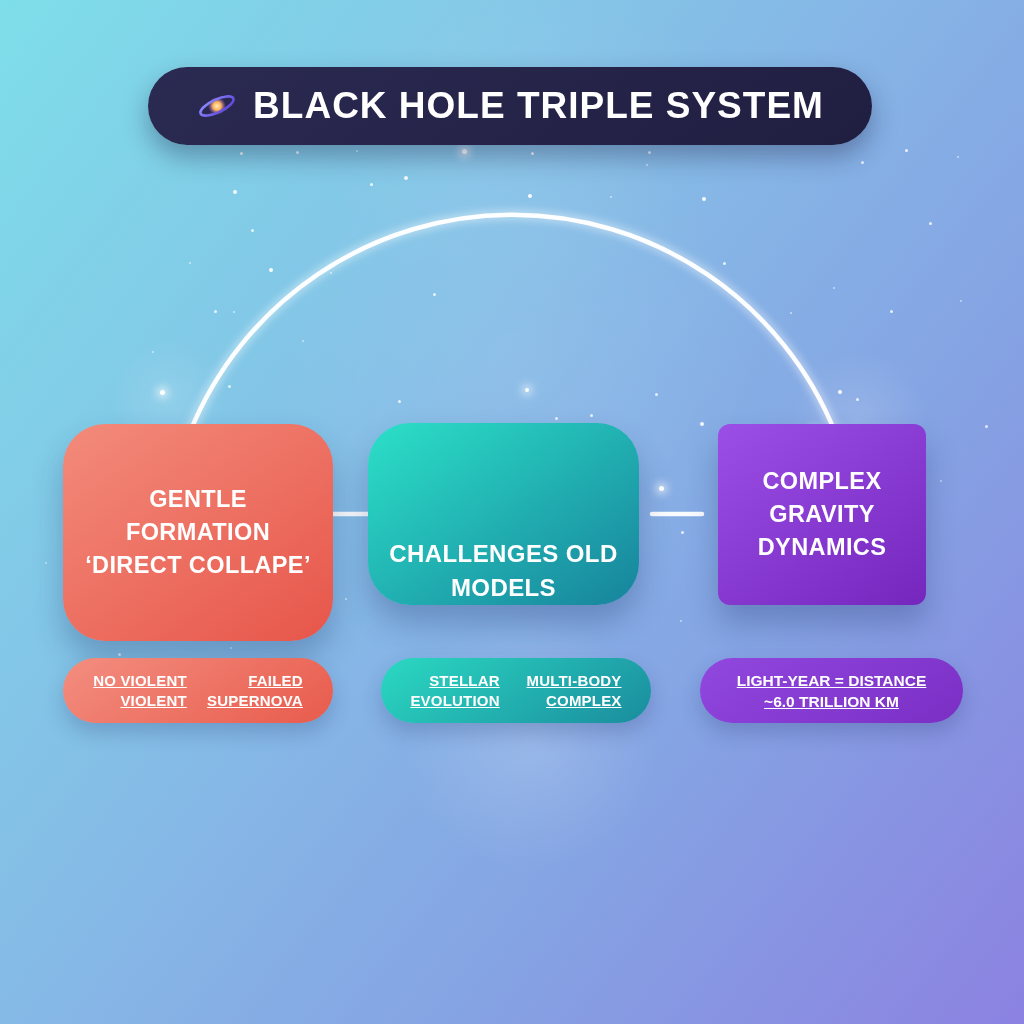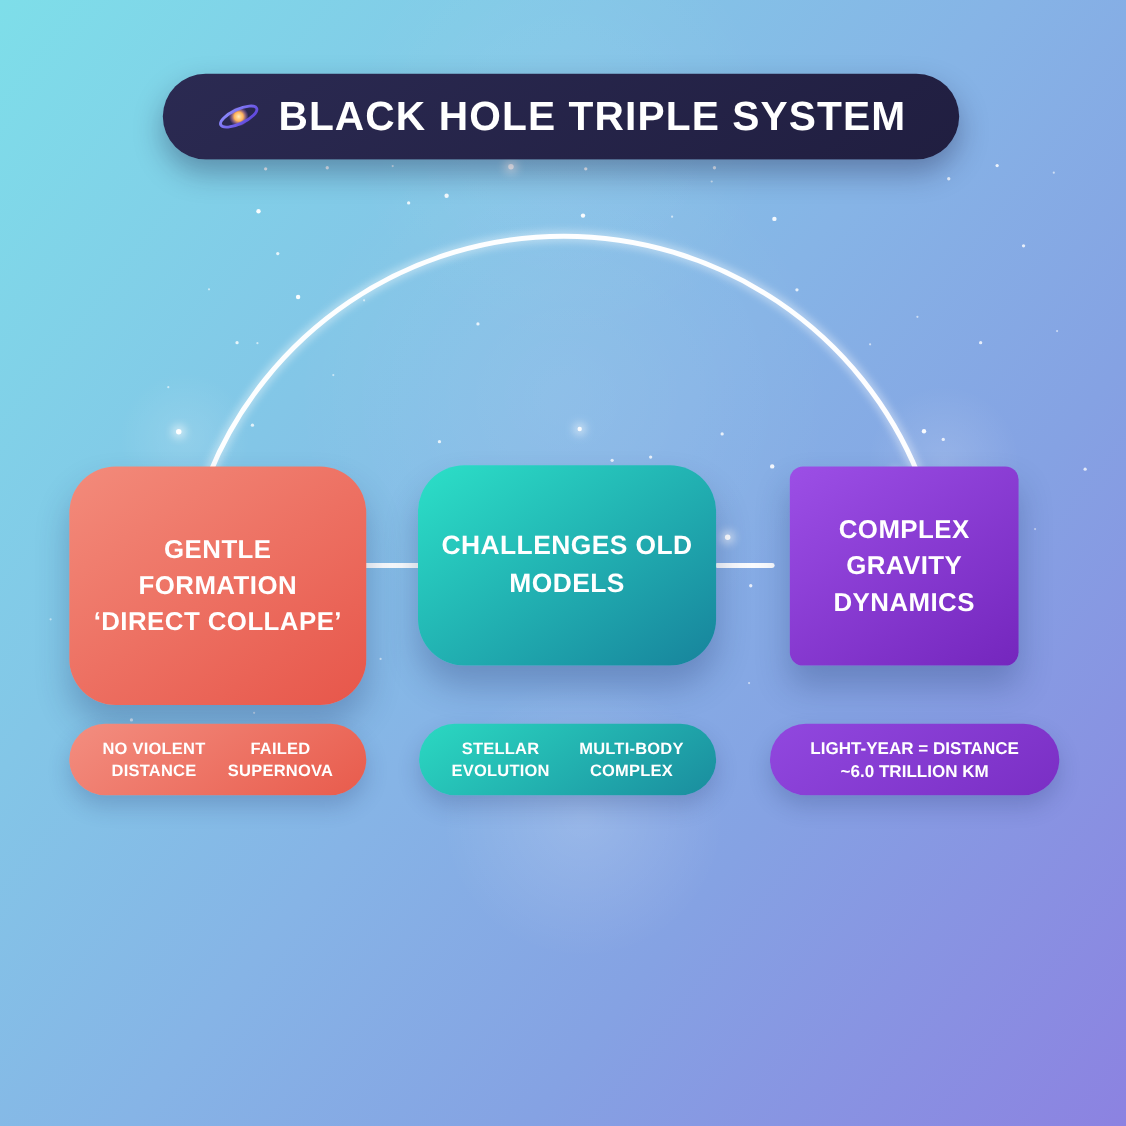--- a/index.html
+++ b/index.html
@@ -19,26 +19,27 @@
   }
   .banner-title{color:#fff;font-size:37px;font-weight:800;letter-spacing:1px;white-space:nowrap;}
   .node{
     position:absolute;display:flex;flex-direction:column;justify-content:center;align-items:center;
     color:#fff;font-weight:800;text-align:center;z-index:2;letter-spacing:.4px;
     box-shadow:0 18px 30px rgba(30,45,100,.28);
   }
   .node .ln{display:block;}
   .node-top{left:322px;top:203px;width:372px;height:156px;border-radius:34px;font-size:26px;line-height:37px;}
   .node-left{left:63px;top:424px;width:270px;height:217px;border-radius:42px;font-size:23.5px;line-height:33px;}
-  .node-center{left:380px;top:423px;width:271px;height:182px;border-radius:42px;font-size:24px;line-height:34px;}
+  .node-center{left:368px;top:423px;width:271px;height:182px;border-radius:42px;font-size:24px;line-height:34px;justify-content:flex-end;}
   .node-right{left:718px;top:424px;width:208px;height:181px;border-radius:12px;font-size:23.5px;line-height:33px;}
   .badge{
     position:absolute;top:658px;height:65px;border-radius:33px;z-index:2;color:#fff;font-weight:700;
-    display:flex;align-items:center;justify-content:space-around;text-align:center;
+    display:flex;align-items:center;justify-content:space-around;text-align:right;
     box-shadow:0 10px 20px rgba(30,45,100,.22);
+    text-decoration:underline;
   }
   .badge .col{font-size:15px;line-height:20px;letter-spacing:.2px;}
   .badge .col span{display:block;}
   .badge-left{left:63px;width:270px;padding:0 20px;box-sizing:border-box;}
   .badge-center{left:381px;width:270px;padding:0 16px;box-sizing:border-box;}
   .badge-right{left:700px;width:263px;flex-direction:column;justify-content:center;font-size:15.5px;line-height:21px;}
   .badge-right span{display:block;}
 </style>
 </head>
 <body>
@@ -159,21 +160,21 @@
 
   <div class="node node-right" style="background: linear-gradient(145deg, rgb(156, 79, 230) 0%, rgb(116, 38, 189) 100%);">
     <span class="ln">COMPLEX</span>
     <span class="ln">GRAVITY</span>
     <span class="ln">DYNAMICS</span>
   </div>
 
   <div class="badge badge-left" style="background: linear-gradient(145deg, rgb(243, 142, 128) 0%, rgb(232, 91, 76) 100%);">
     <div class="col">
       <span>NO VIOLENT</span>
-      <span>DISTANCE</span>
+      <span>VIOLENT</span>
     </div>
     <div class="col">
       <span>FAILED</span>
       <span>SUPERNOVA</span>
     </div>
   </div>
 
   <div class="badge badge-center" style="background: linear-gradient(145deg, rgb(43, 217, 194) 0%, rgb(26, 140, 158) 100%);">
     <div class="col">
       <span>STELLAR</span>

